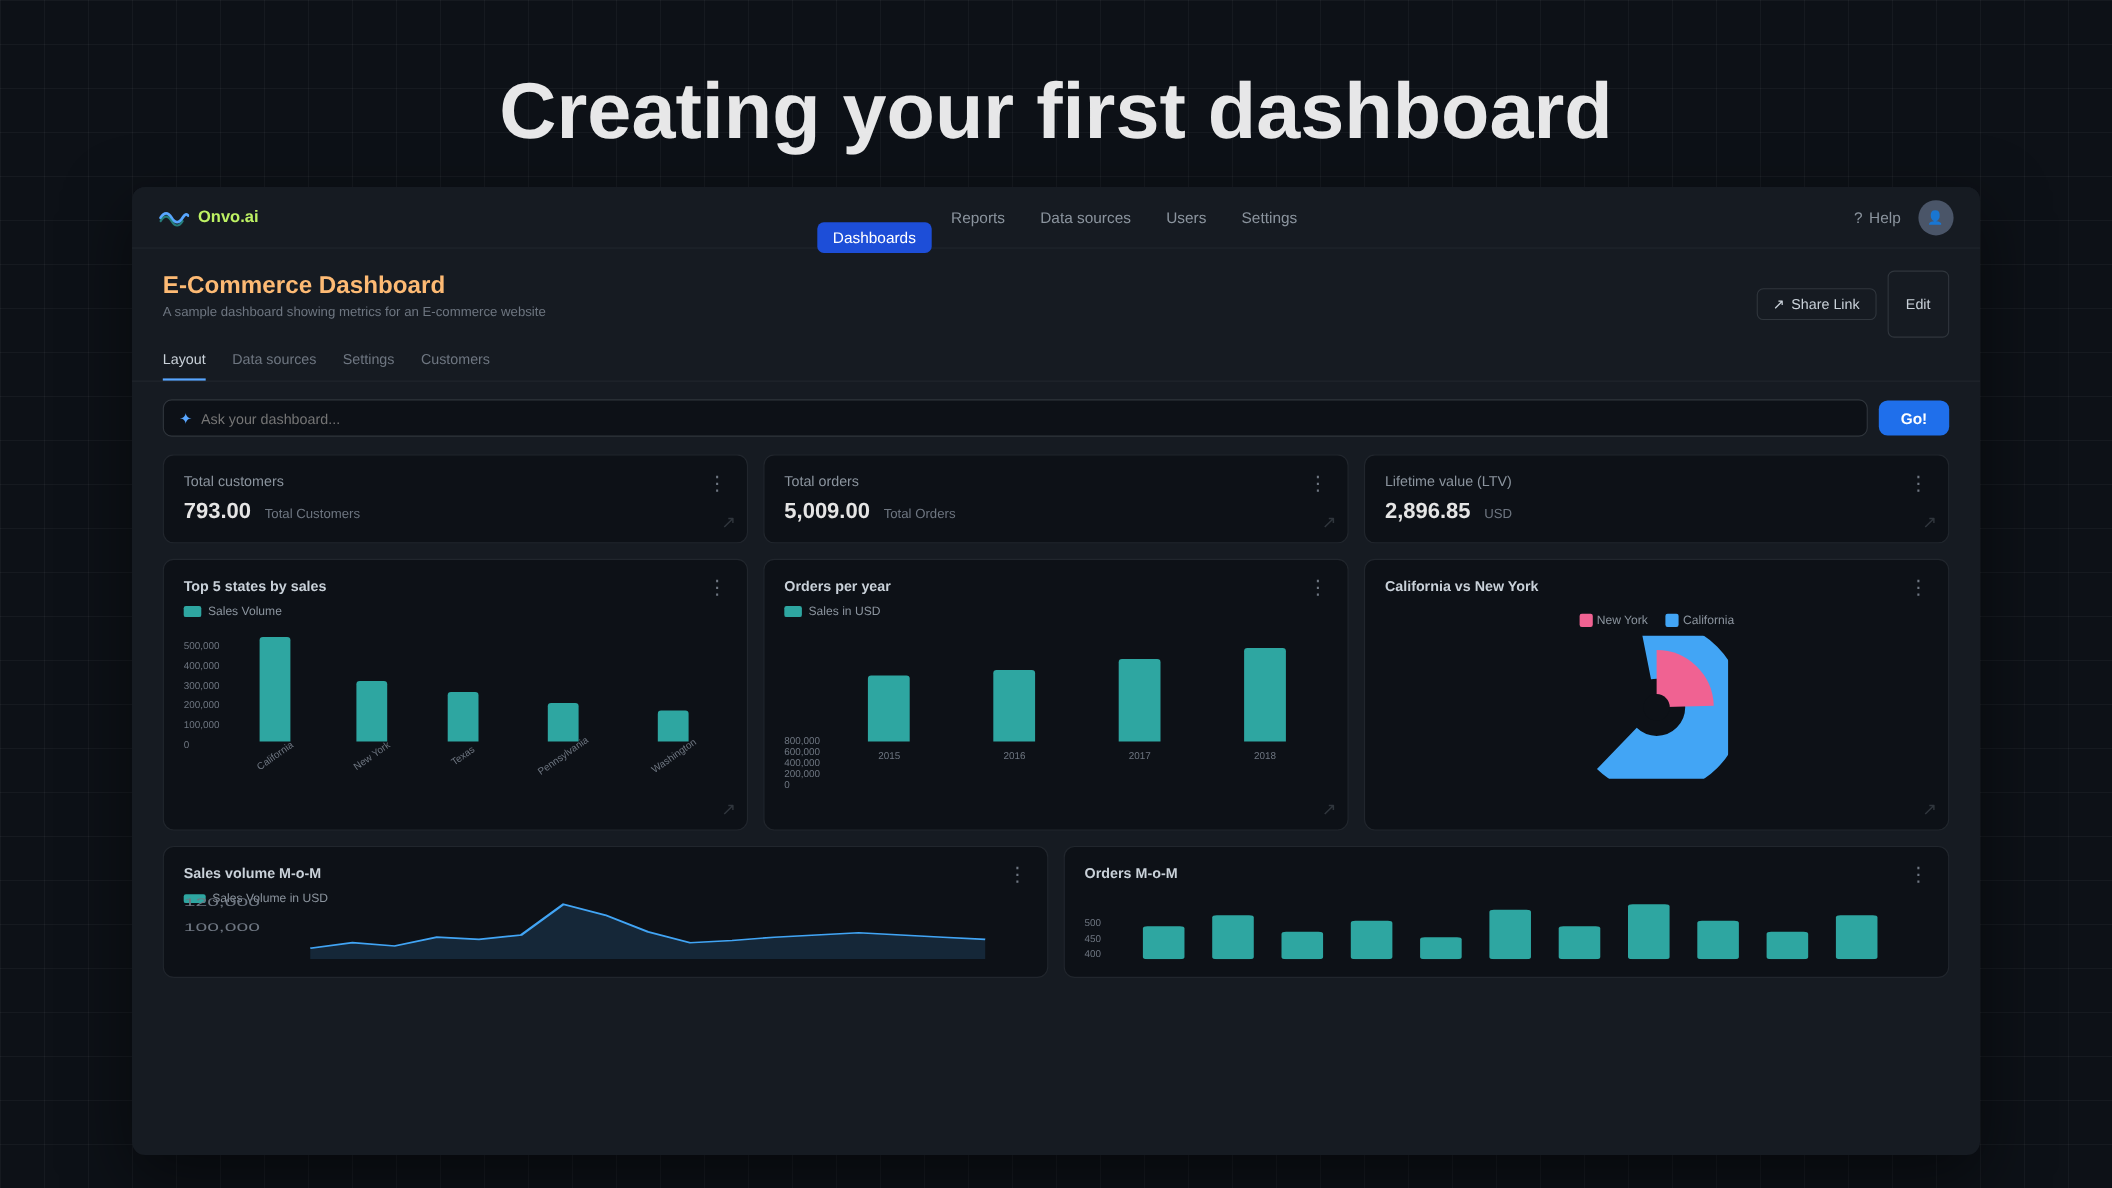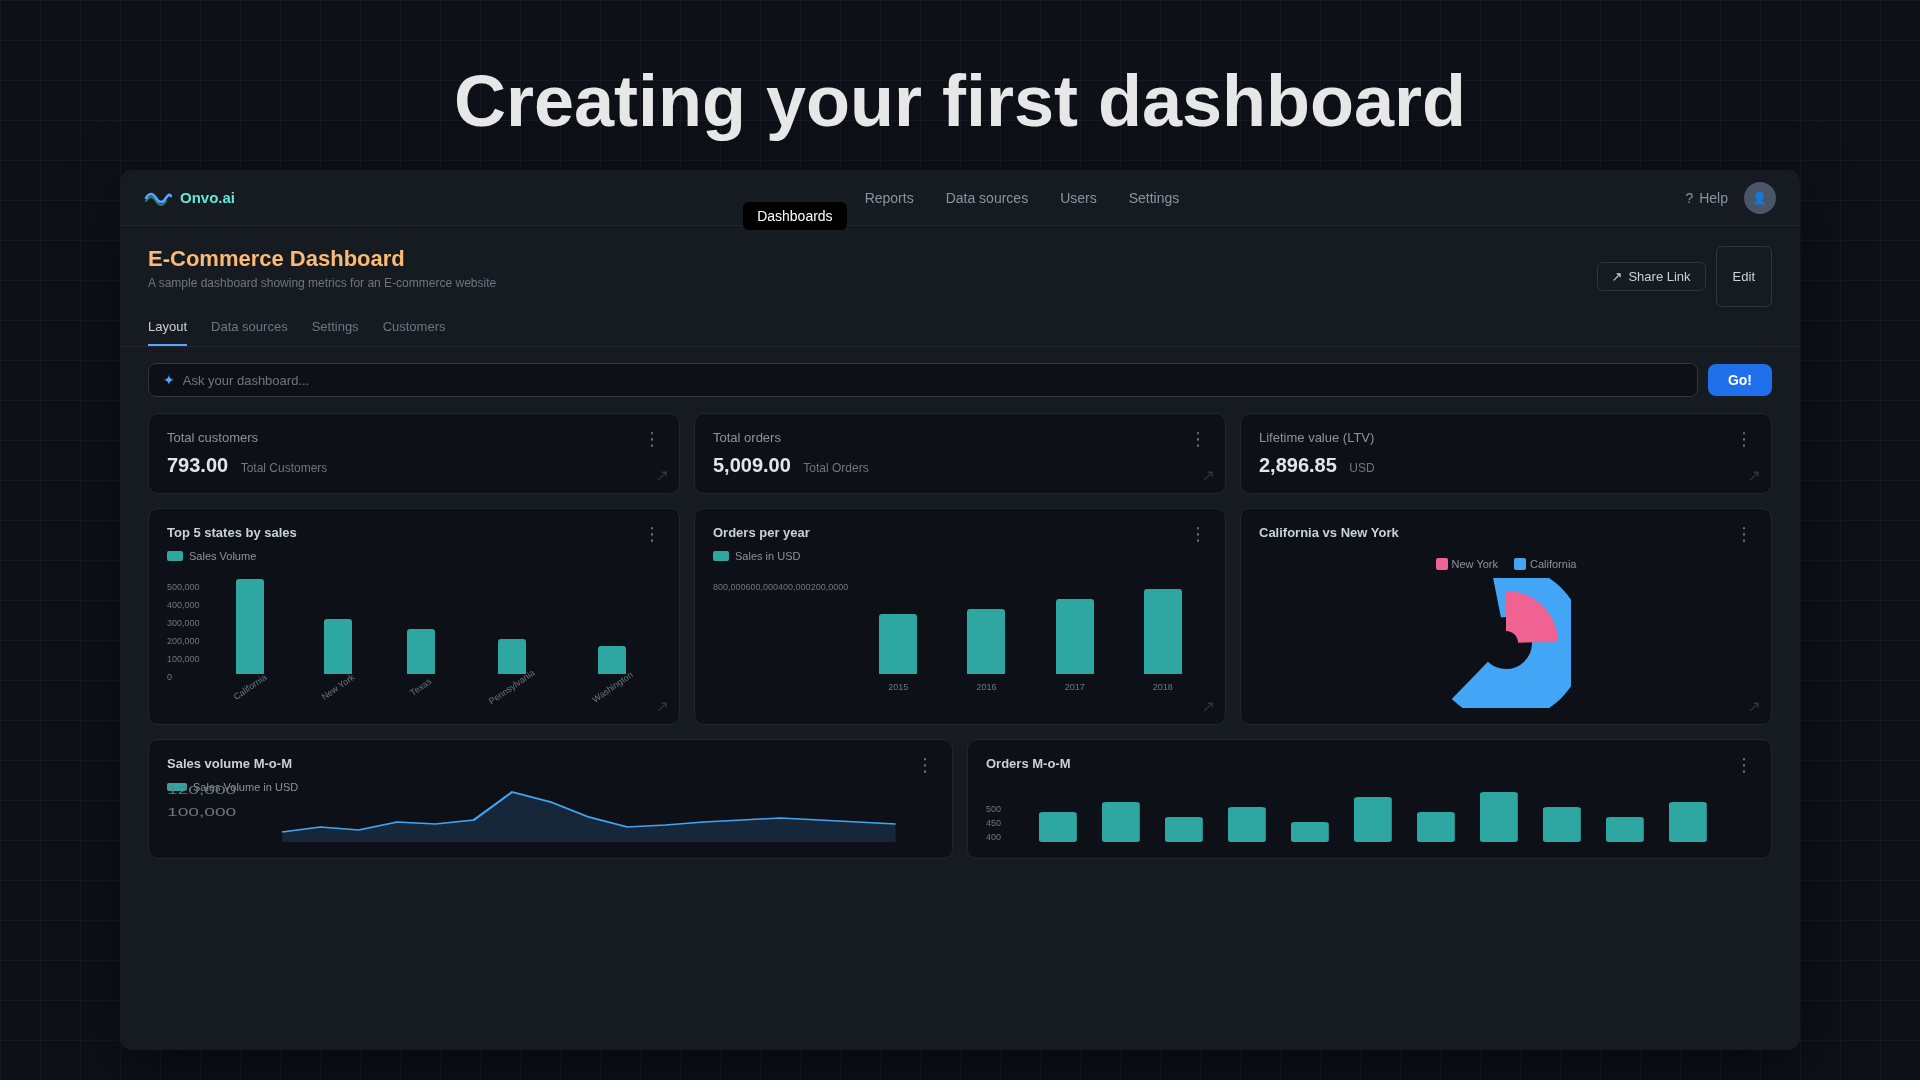--- a/index.html
+++ b/index.html
@@ -60,21 +60,21 @@
       height: 56px;
       display: flex;
       align-items: center;
       gap: 32px;
     }
 
     .logo {
       display: flex;
       align-items: center;
       gap: 8px;
-      color: #5eead4;
+      color: #bef264;
       font-weight: 600;
       font-size: 15px;
       margin-right: 16px;
     }
 
     .logo-icon {
       width: 28px;
       height: 20px;
       position: relative;
     }
@@ -90,21 +90,21 @@
       padding: 6px 14px;
       border-radius: 6px;
       color: #8b949e;
       font-size: 14px;
       cursor: pointer;
       border: none;
       background: none;
     }
 
     .nav-link.active {
-      background: #000000;
+      background: #1d4ed8;
       color: #fff;
       margin-top: 36px;
     }
 
     .nav-right {
       display: flex;
       align-items: center;
       gap: 16px;
       margin-left: auto;
     }
@@ -580,21 +580,21 @@
     <div class="chart-card">
       <div class="card-header">
         <span class="chart-title">Orders per year</span>
         <span class="card-menu">⋮</span>
       </div>
       <div class="legend">
         <div class="legend-box" style="background:#2ea6a1;"></div>
         <span>Sales in USD</span>
       </div>
       <div style="display:flex; position:relative;">
-        <div style="display:flex; flex-direction:row; justify-content:flex-end; height:120px; margin-right:6px; padding-bottom:20px;">
+        <div style="display:flex; flex-direction:column; justify-content:flex-end; height:120px; margin-right:6px; padding-bottom:20px;margin-top:36px;">
           <span class="y-label">800,000</span>
           <span class="y-label">600,000</span>
           <span class="y-label">400,000</span>
           <span class="y-label">200,000</span>
           <span class="y-label">0</span>
         </div>
         <div class="bar-chart" style="flex:1;">
           <div class="bar-group">
             <div class="bar" style="height:60px; width:38px;"></div>
             <span class="bar-label" style="transform:none;">2015</span>

